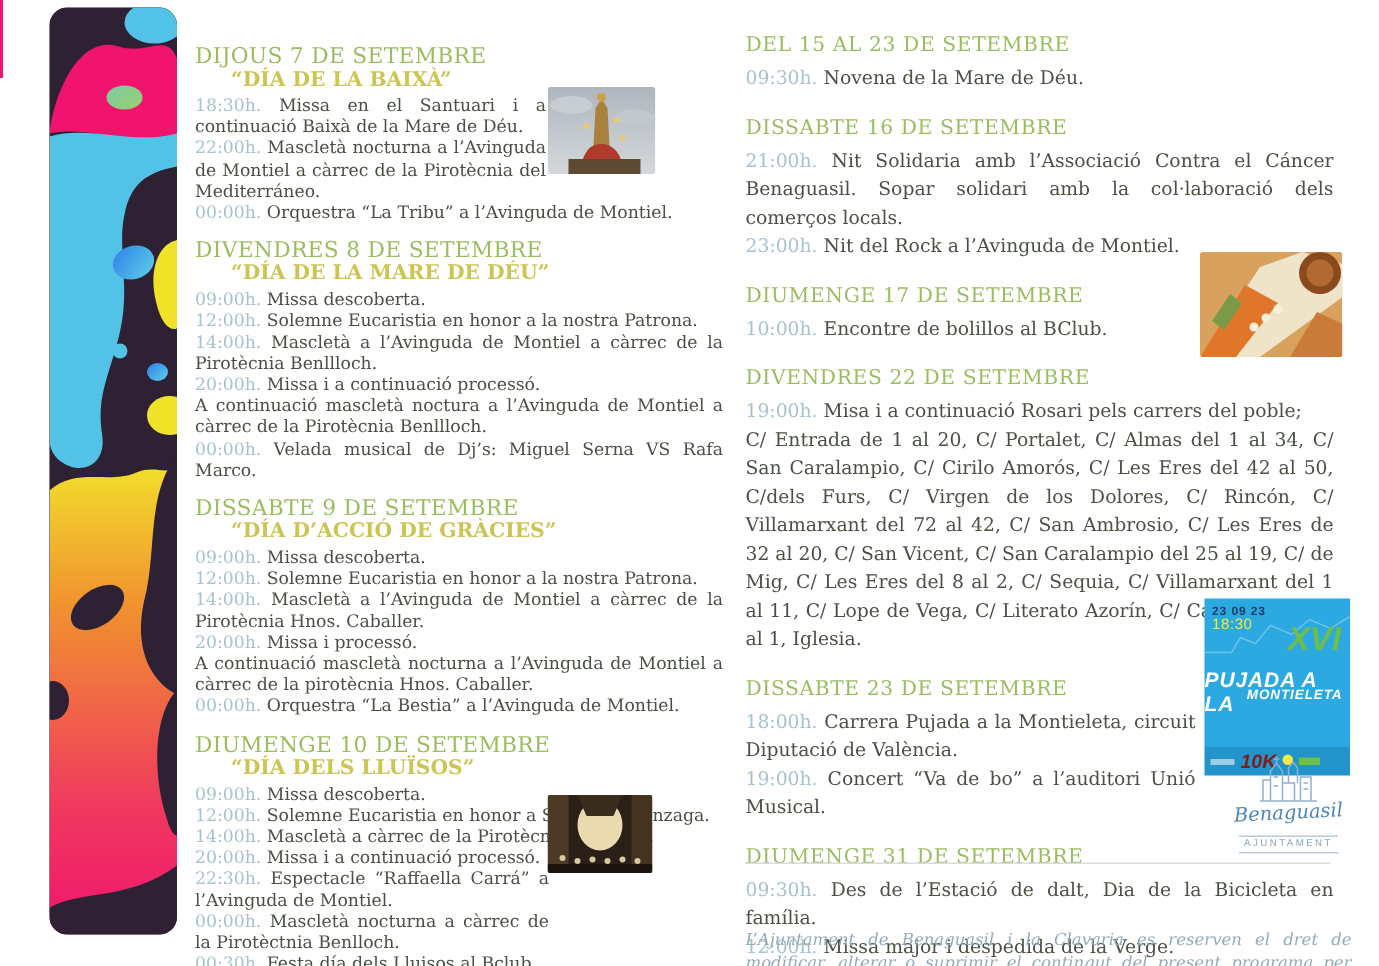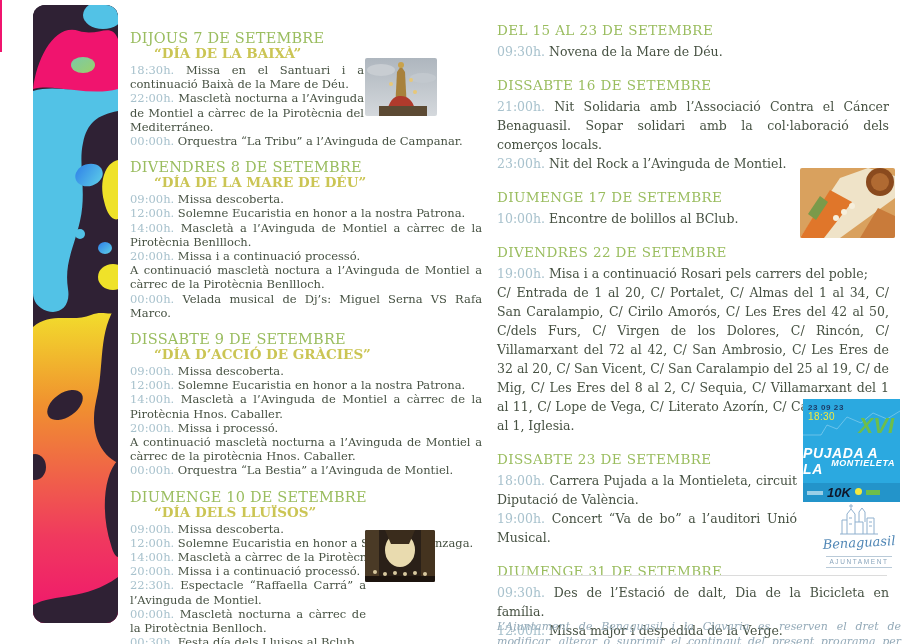--- a/index.html
+++ b/index.html
@@ -28,29 +28,29 @@
   .time{color:#A8C2CD}
 
   
   .photo{position:absolute;overflow:hidden;border-radius:2px}
   .photo svg{display:block}
   .ph-baixada{left:365px;top:58px;width:72px;height:58px}
   .ph-processo{left:365px;top:530px;width:70px;height:52px}
   .ph-lace{left:800px;top:168px;width:95px;height:70px}
 
   
-  .poster{position:absolute;left:803px;top:399px;width:97px;height:103px;background:#2BA9E0;overflow:hidden;font-family:"Liberation Sans",sans-serif}
+  .poster{position:absolute;left:803px;top:399px;width:97px;height:118px;background:#2BA9E0;overflow:hidden;font-family:"Liberation Sans",sans-serif}
   .poster svg{position:absolute;left:0;top:0}
   .p-date{position:absolute;left:5px;top:4px;font-size:8px;font-weight:bold;color:#1D3C66;letter-spacing:.6px}
   .p-time{position:absolute;left:5px;top:12px;font-size:10px;font-weight:normal;color:#F2E93F;letter-spacing:.4px}
   .p-ed{position:absolute;right:6px;top:16px;font-size:22px;font-weight:bold;font-style:italic;color:#6DBE4B;line-height:22px}
   .p-t1{position:absolute;right:5px;top:46px;font-size:14px;font-weight:bold;font-style:italic;color:#fff;letter-spacing:.6px}
   .p-t2{position:absolute;right:5px;top:59px;font-size:9px;font-weight:bold;font-style:italic;color:#fff;letter-spacing:.6px}
   .p-band{position:absolute;left:0;bottom:0;width:100%;height:19px;background:rgba(20,110,160,.35)}
-  .p-10k{position:absolute;left:24px;bottom:3px;font-size:13px;font-weight:bold;font-style:italic;color:#0f172a;line-height:13px}
+  .p-10k{position:absolute;left:24px;bottom:3px;font-size:13px;font-weight:bold;font-style:italic;color:#7f1d1d;line-height:13px}
   .p-m1{position:absolute;left:4px;bottom:7px;width:16px;height:4px;background:rgba(255,255,255,.55)}
   .p-m2{position:absolute;left:52px;bottom:7px;width:7px;height:7px;border-radius:50%;background:#F2E93F}
   .p-m3{position:absolute;left:63px;bottom:7px;width:14px;height:5px;background:#6DBE4B}
 
   
   .aj{position:absolute;left:818px;top:498px;width:82px;height:72px;text-align:center}
   .aj svg{display:block;margin:0 auto}
   .aj-script{font-style:italic;font-size:13px;line-height:13px;color:#4F86B5;transform:rotate(-3deg)}
   .aj-sub{display:inline-block;font-family:"Liberation Sans",sans-serif;font-size:6.5px;line-height:8px;letter-spacing:1.6px;color:#8AA5BC;border-top:1px solid #B9CAD8;border-bottom:1px solid #B9CAD8;padding:1px 3px;margin-top:2px}
 
@@ -99,21 +99,21 @@
     <path d="M0,600 C22,588 52,596 85,572 L85,618 L0,618 Z" fill="#2F2134"></path>
   </svg>
 </div>
 
 <div class="col left-col" id="left-col">
     <section class="sec">
       <h3 class="h">DIJOUS 7 DE SETEMBRE</h3>
       <div class="sub">“DÍA DE LA BAIXÀ”</div>
       <p class="item" style="width: 234px;"><span class="time">18:30h.</span> <span>Missa en el Santuari i a continuació Baixà de la Mare de Déu.</span></p>
       <p class="item" style="width: 234px;"><span class="time">22:00h.</span> <span>Mascletà nocturna a l’Avinguda de Montiel a càrrec de la Pirotècnia del Mediterráneo.</span></p>
-      <p class="item"><span class="time">00:00h.</span> <span>Orquestra “La Tribu” a l’Avinguda de Campanar.</span></p>
+      <p class="item"><span class="time">00:00h.</span> <span>Orquestra “La Tribu” a l’Avinguda de Montiel.</span></p>
     </section>
     <section class="sec">
       <h3 class="h">DIVENDRES 8 DE SETEMBRE</h3>
       <div class="sub">“DÍA DE LA MARE DE DÉU”</div>
       <p class="item"><span class="time">09:00h.</span> <span>Missa descoberta.</span></p>
       <p class="item"><span class="time">12:00h.</span> <span>Solemne Eucaristia en honor a la nostra Patrona.</span></p>
       <p class="item"><span class="time">14:00h.</span> <span>Mascletà a l’Avinguda de Montiel a càrrec de la Pirotècnia Benllloch.</span></p>
       <p class="item"><span class="time">20:00h.</span> <span>Missa i a continuació processó.</span></p>
       <p class="item"><span>A continuació mascletà noctura a l’Avinguda de Montiel a càrrec de la Pirotècnia Benllloch.</span></p>
       <p class="item"><span class="time">00:00h.</span> <span>Velada musical de Dj’s: Miguel Serna VS Rafa Marco.</span></p>

